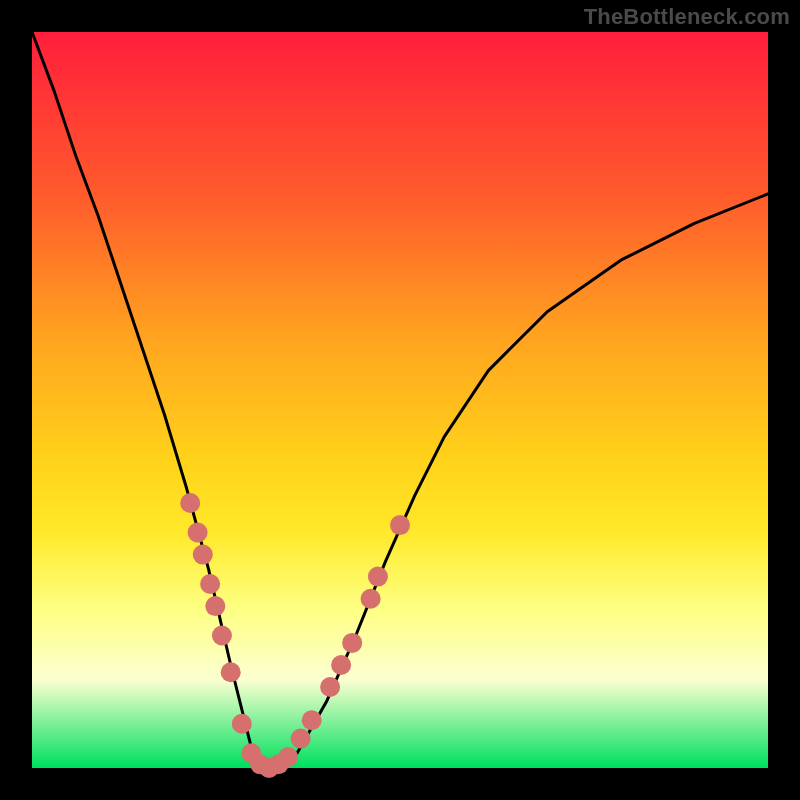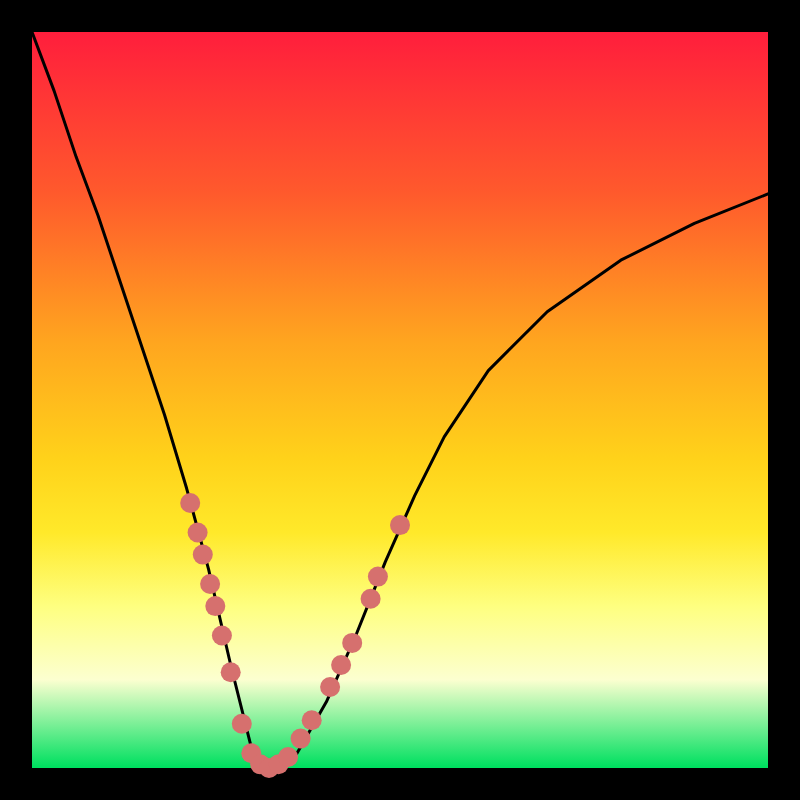--- a/index.html
+++ b/index.html
@@ -44,20 +44,21 @@
     width: 800px;
     height: 800px;
     pointer-events: none;
   }
 </style>
 </head>
 <body>
 
 <div class="frame">
   <div class="plot-area"></div>
+  <div class="watermark">TheBottleneck.com</div>
   <svg class="curve" viewBox="0 0 800 800">
     <g id="curve-layer">
         <path d="M32.0 32.0 L54.1 90.9 L76.2 157.1 L98.2 216.0 L120.3 282.2 L142.4 348.5 L164.5 414.7 L186.6 488.3 L208.6 569.3 L230.7 665.0 L252.8 753.3 L274.9 768.0 L297.0 753.3 L326.4 701.8 L355.8 635.5 L385.3 561.9 L414.7 495.7 L444.2 436.8 L488.3 370.6 L547.2 311.7 L620.8 260.2 L694.4 223.4 L768.0 193.9" fill="none" stroke="#000000" stroke-width="3" stroke-linecap="round" stroke-linejoin="round"></path>
       </g>
     <g id="marker-layer">
         <circle cx="190.2" cy="503.0" r="10" fill="#d6706e"></circle>
         <circle cx="197.6" cy="532.5" r="10" fill="#d6706e"></circle>
         <circle cx="202.8" cy="554.6" r="10" fill="#d6706e"></circle>
         <circle cx="210.1" cy="584.0" r="10" fill="#d6706e"></circle>
         <circle cx="215.3" cy="606.1" r="10" fill="#d6706e"></circle>

